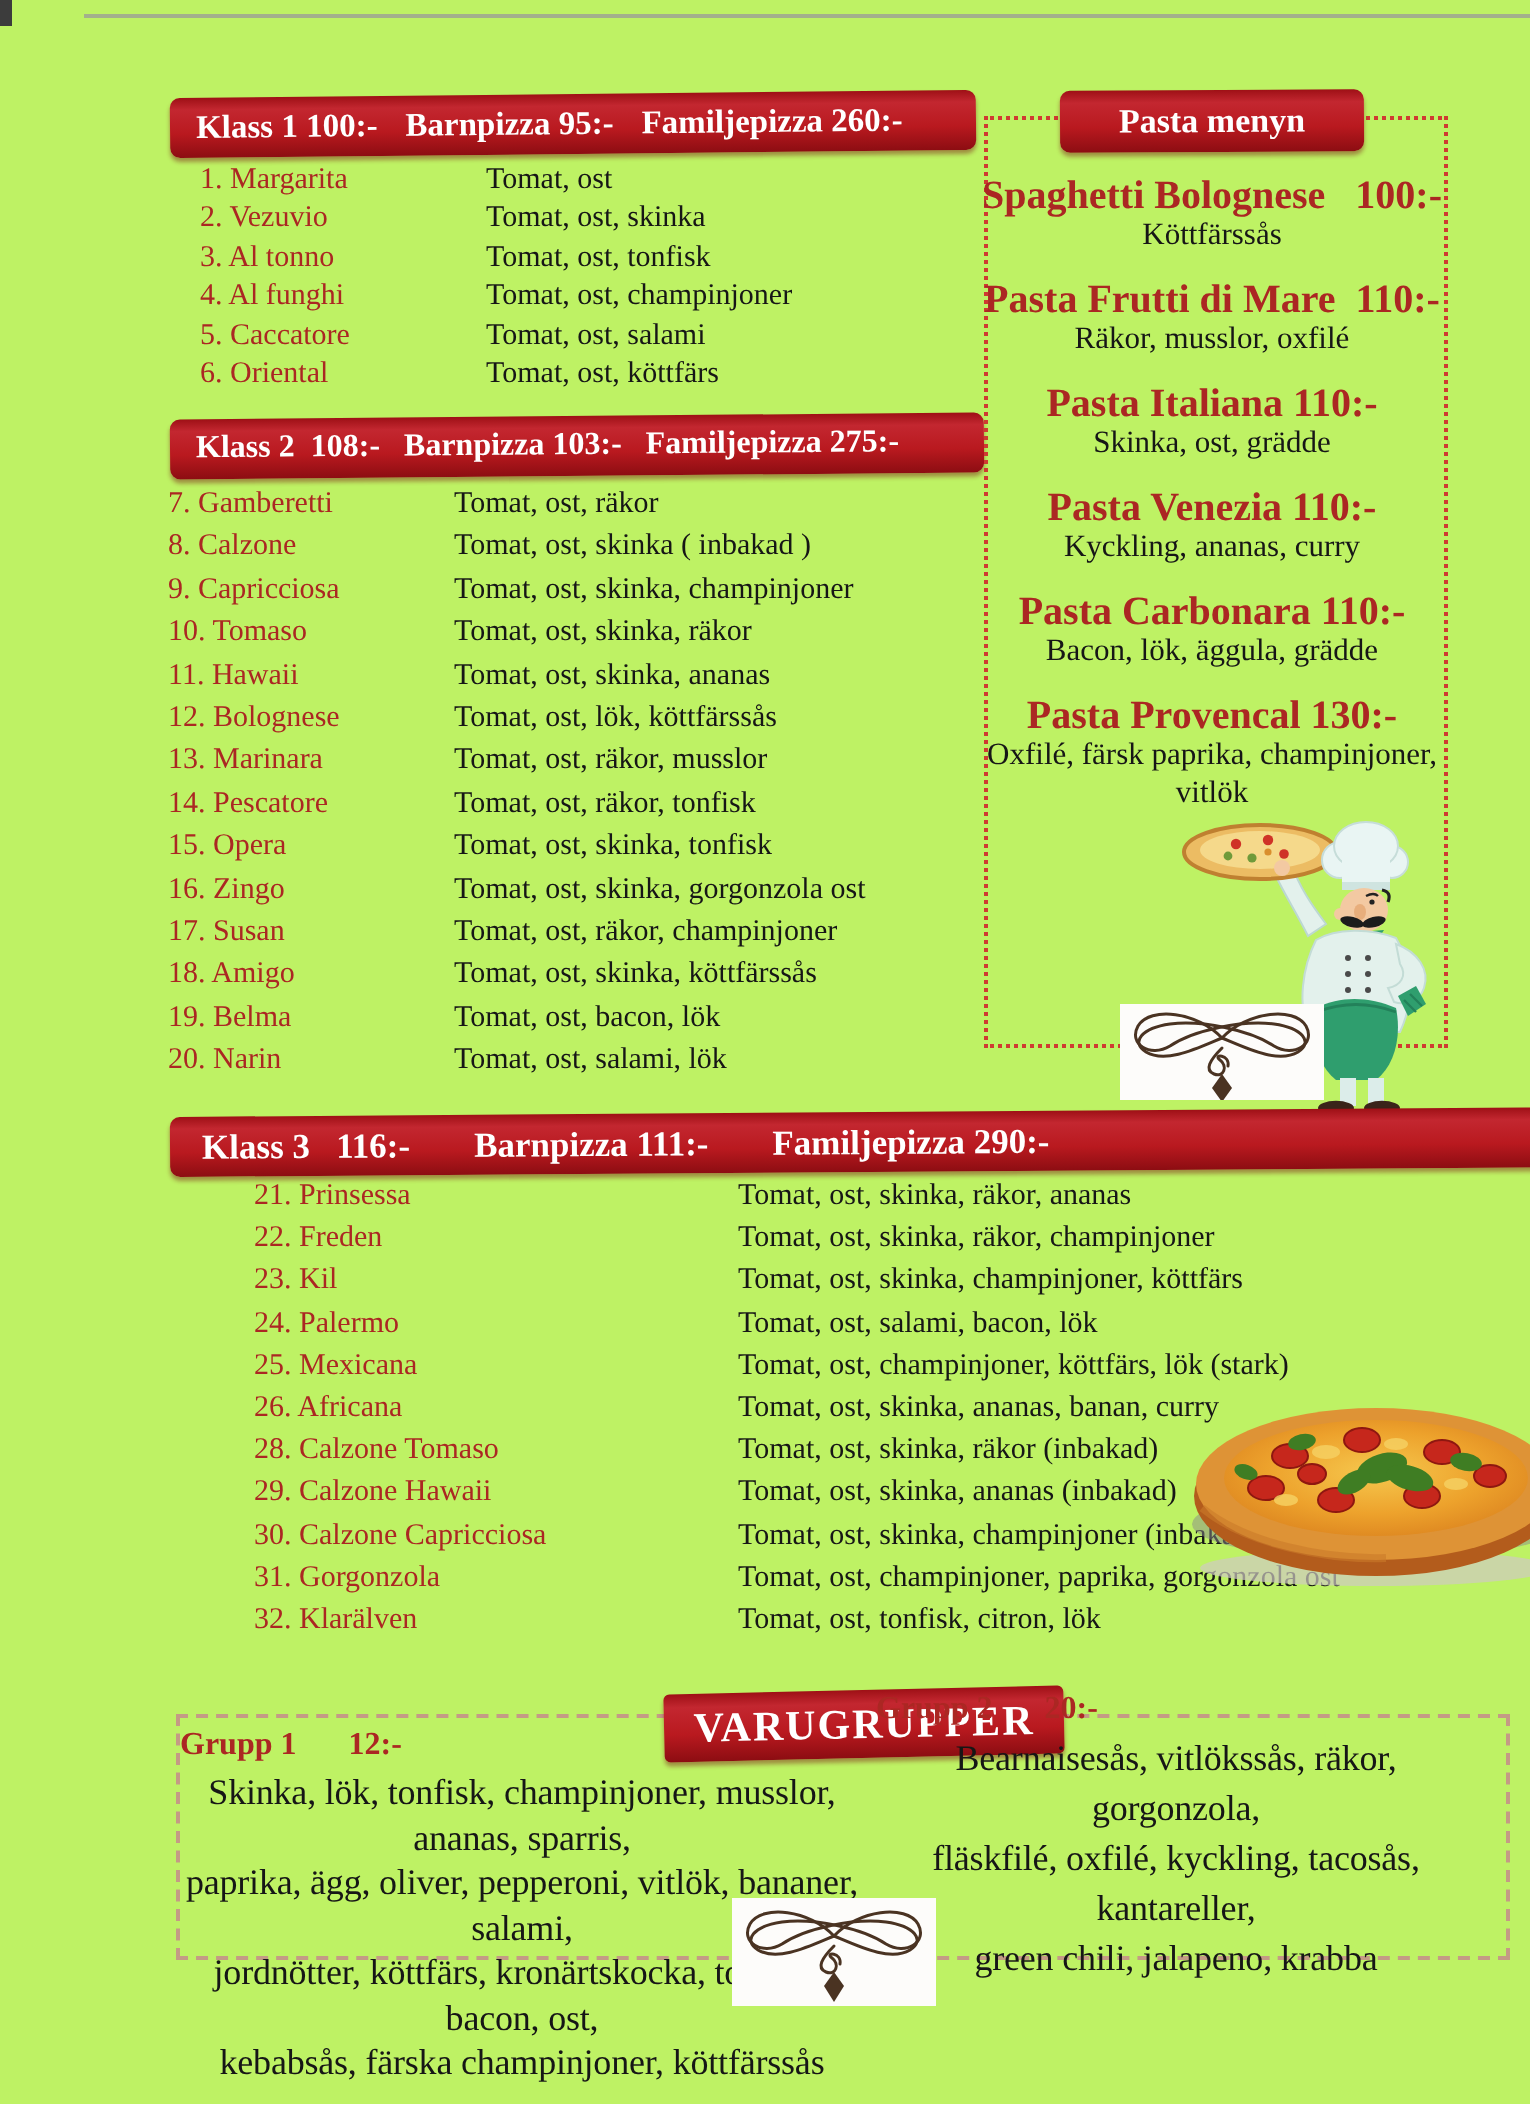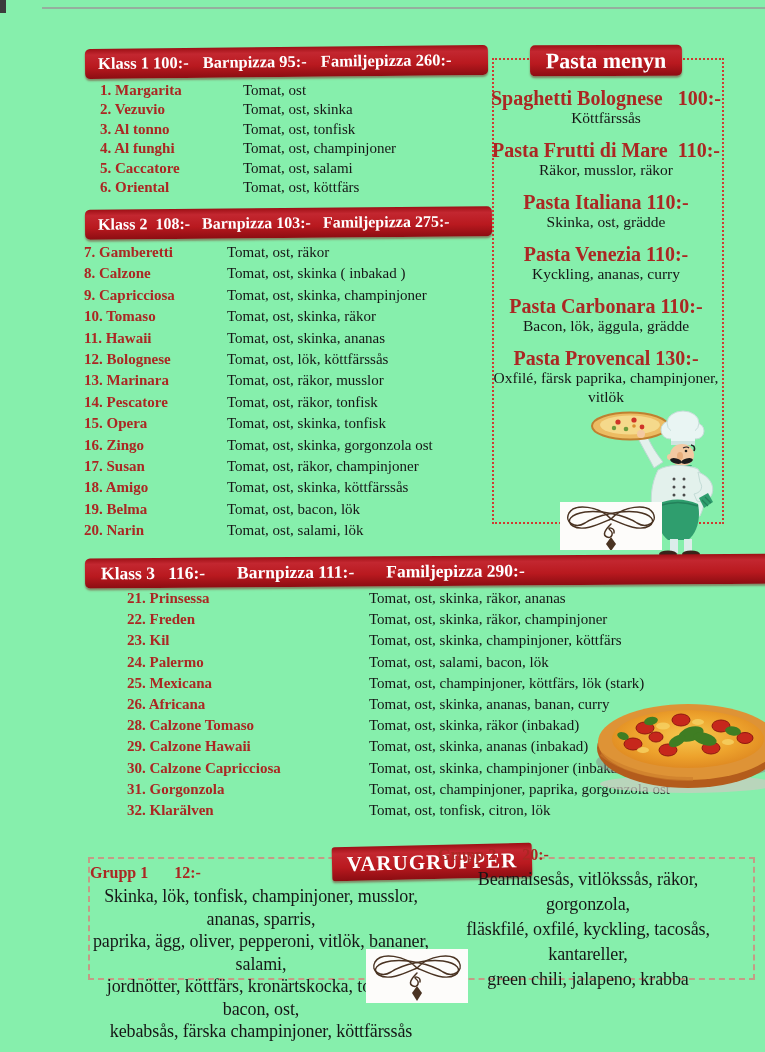--- a/index.html
+++ b/index.html
@@ -1,19 +1,19 @@
 <!DOCTYPE html>
 <html><head>
 <meta charset="utf-8">
 <style>
   html,body{margin:0;padding:0;}
   .page{
     position:relative;
     width:765px;height:1052px;
-    background:#86efac;
+    background:#bef264;
     overflow:hidden;
     font-family:"Liberation Serif", serif;
   }
   
   .scan-topline{position:absolute;left:42px;top:7px;width:723px;height:2px;background:#9a9a9a;opacity:.75;}
   .scan-cornermark{position:absolute;left:0;top:0;width:6px;height:13px;background:#3c3c3c;}
 
   
   .banner{
     position:absolute;
@@ -31,29 +31,29 @@
 
   
   .items{position:absolute;}
   .items-s1{left:100px;top:82px;width:390px;}
   .items-s2{left:84px;top:244px;width:400px;}
   .items-s3{left:103px;top:590px;width:620px;}
   .menu-row{display:grid;}
   .items-s1 .menu-row{grid-template-columns:143px 1fr;height:19.4px;}
   .items-s2 .menu-row{grid-template-columns:143px 1fr;height:21.4px;}
   .items-s3 .menu-row{grid-template-columns:242px 1fr;height:21.2px;margin-left:24px;}
-  .item-name{color:#ab2723;font-weight:bold;font-size:15px;white-space:pre;}
+  .item-name{color:#ab2723;font-weight:normal;font-size:15px;white-space:pre;}
   .item-desc{color:#161616;font-size:15px;white-space:pre;}
 
   
   .pasta-box{
     position:absolute;left:492px;top:58px;width:228px;height:462px;
     border:2px dotted #cf3a31;
   }
-  .pasta-banner{left:530px;top:45px;width:152px;height:31px;font-size:22px;justify-content:center;transform:rotate(-0.3deg);}
+  .pasta-banner{left:530px;top:45px;width:152px;height:31px;font-size:17px;justify-content:center;transform:rotate(-0.3deg);}
   .pasta-items{position:absolute;left:488px;top:88px;width:236px;display:flex;flex-direction:column;gap:13px;text-align:center;}
   .pasta-name{color:#ab2723;font-weight:bold;font-size:20px;line-height:20px;white-space:pre-wrap;}
   .pasta-desc{color:#161616;font-size:15.5px;line-height:19px;}
 
   
   .flourish{position:absolute;background:#fdfcfa;}
   .flourish-1{left:560px;top:502px;width:102px;height:48px;}
   .flourish-2{left:366px;top:949px;width:102px;height:54px;}
 
   
@@ -186,21 +186,21 @@
   <div class="banner pasta-banner">
     <span>Pasta menyn</span>
   </div>
   <div class="pasta-items">
       <div>
         <div class="pasta-name">Spaghetti Bolognese   100:-</div>
         <div class="pasta-desc">Köttfärssås</div>
       </div>
       <div>
         <div class="pasta-name">Pasta Frutti di Mare  110:-</div>
-        <div class="pasta-desc">Räkor, musslor, räkor</div>
+        <div class="pasta-desc">Räkor, musslor, oxfilé</div>
       </div>
       <div>
         <div class="pasta-name">Pasta Italiana 110:-</div>
         <div class="pasta-desc">Skinka, ost, grädde</div>
       </div>
       <div>
         <div class="pasta-name">Pasta Venezia 110:-</div>
         <div class="pasta-desc">Kyckling, ananas, curry</div>
       </div>
       <div>

